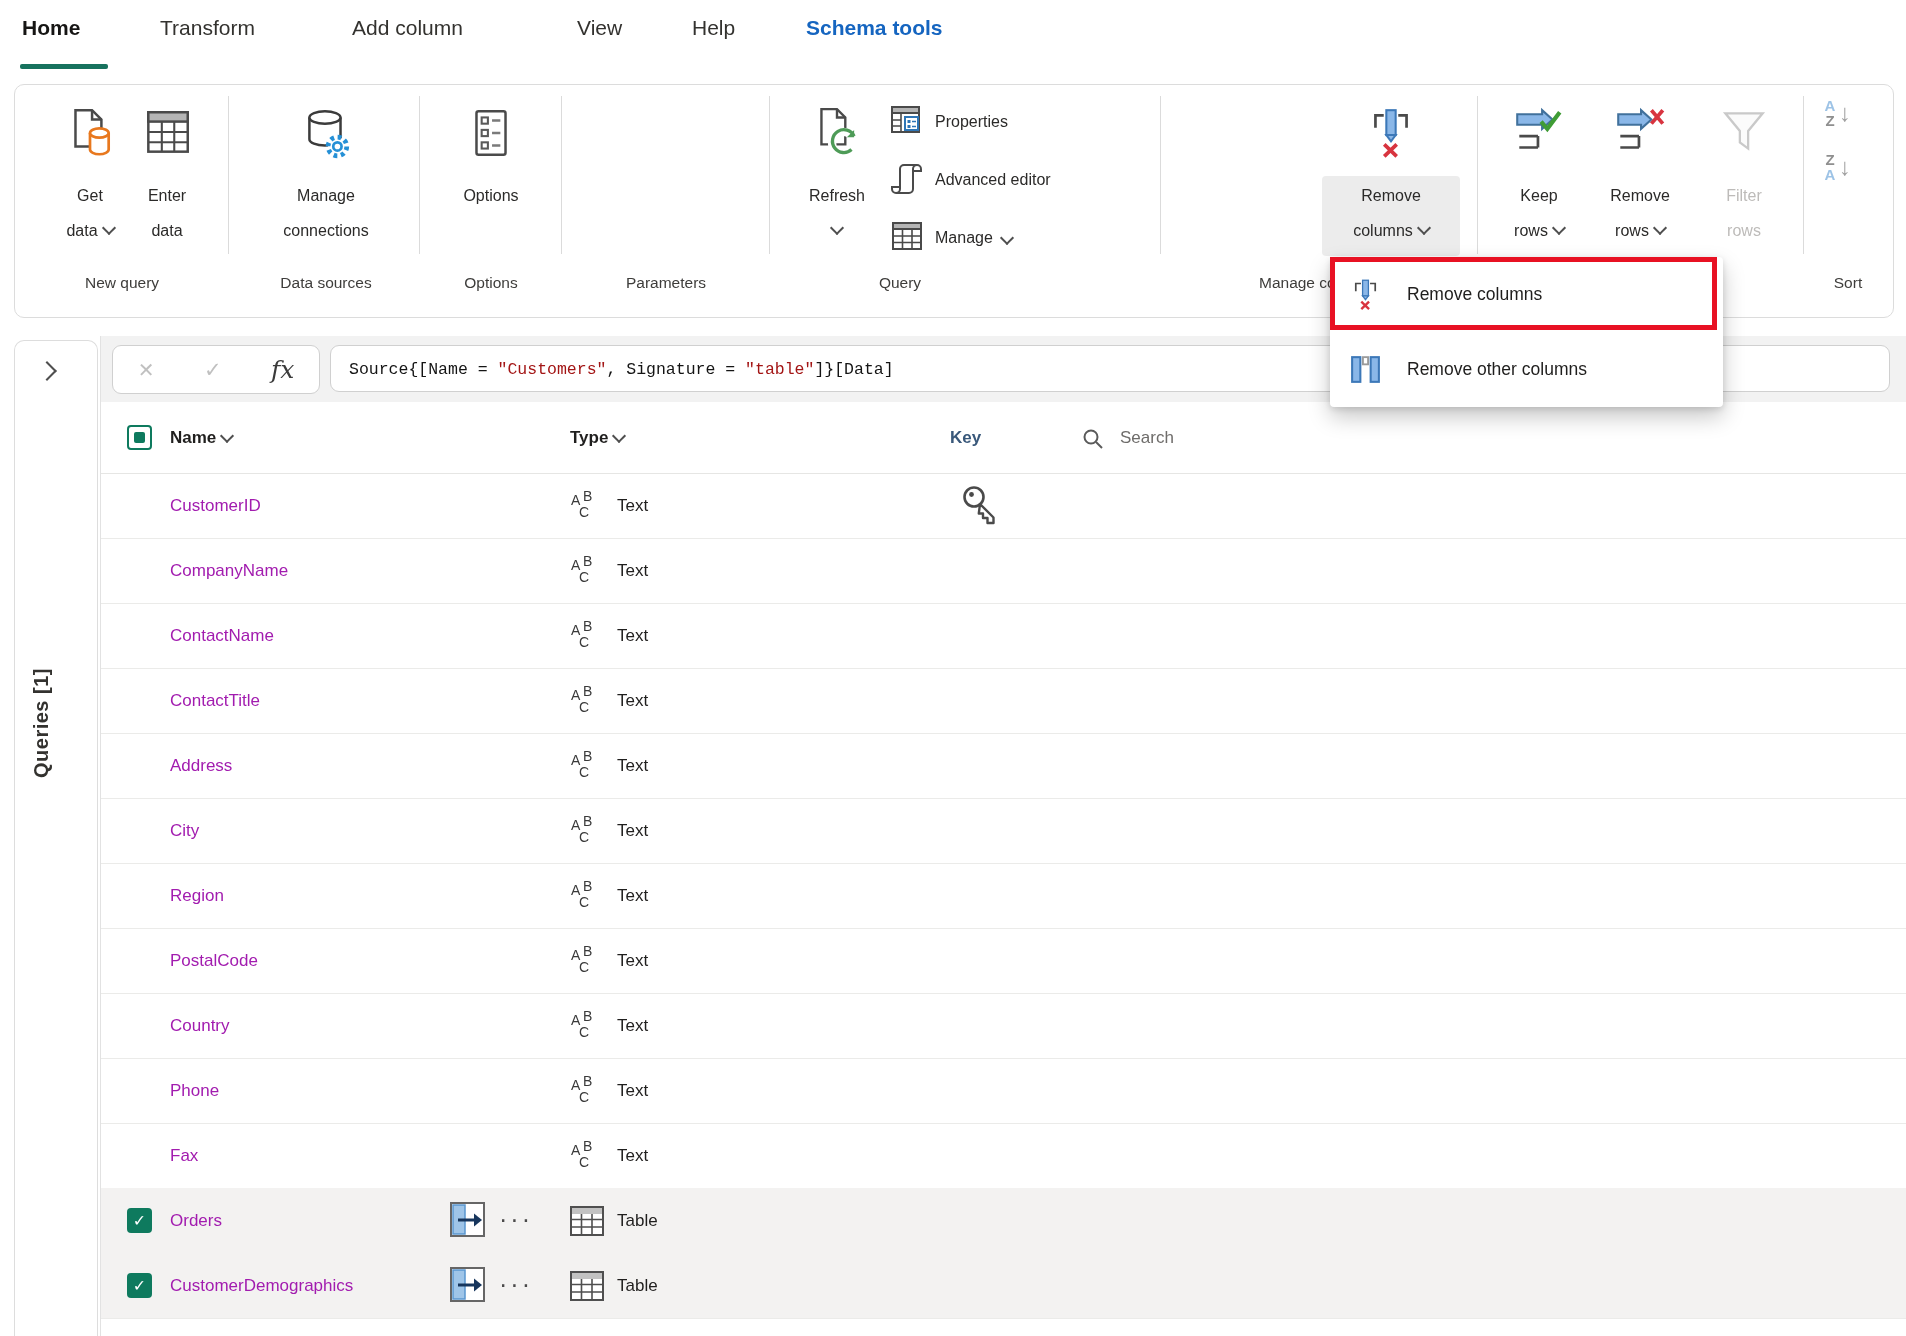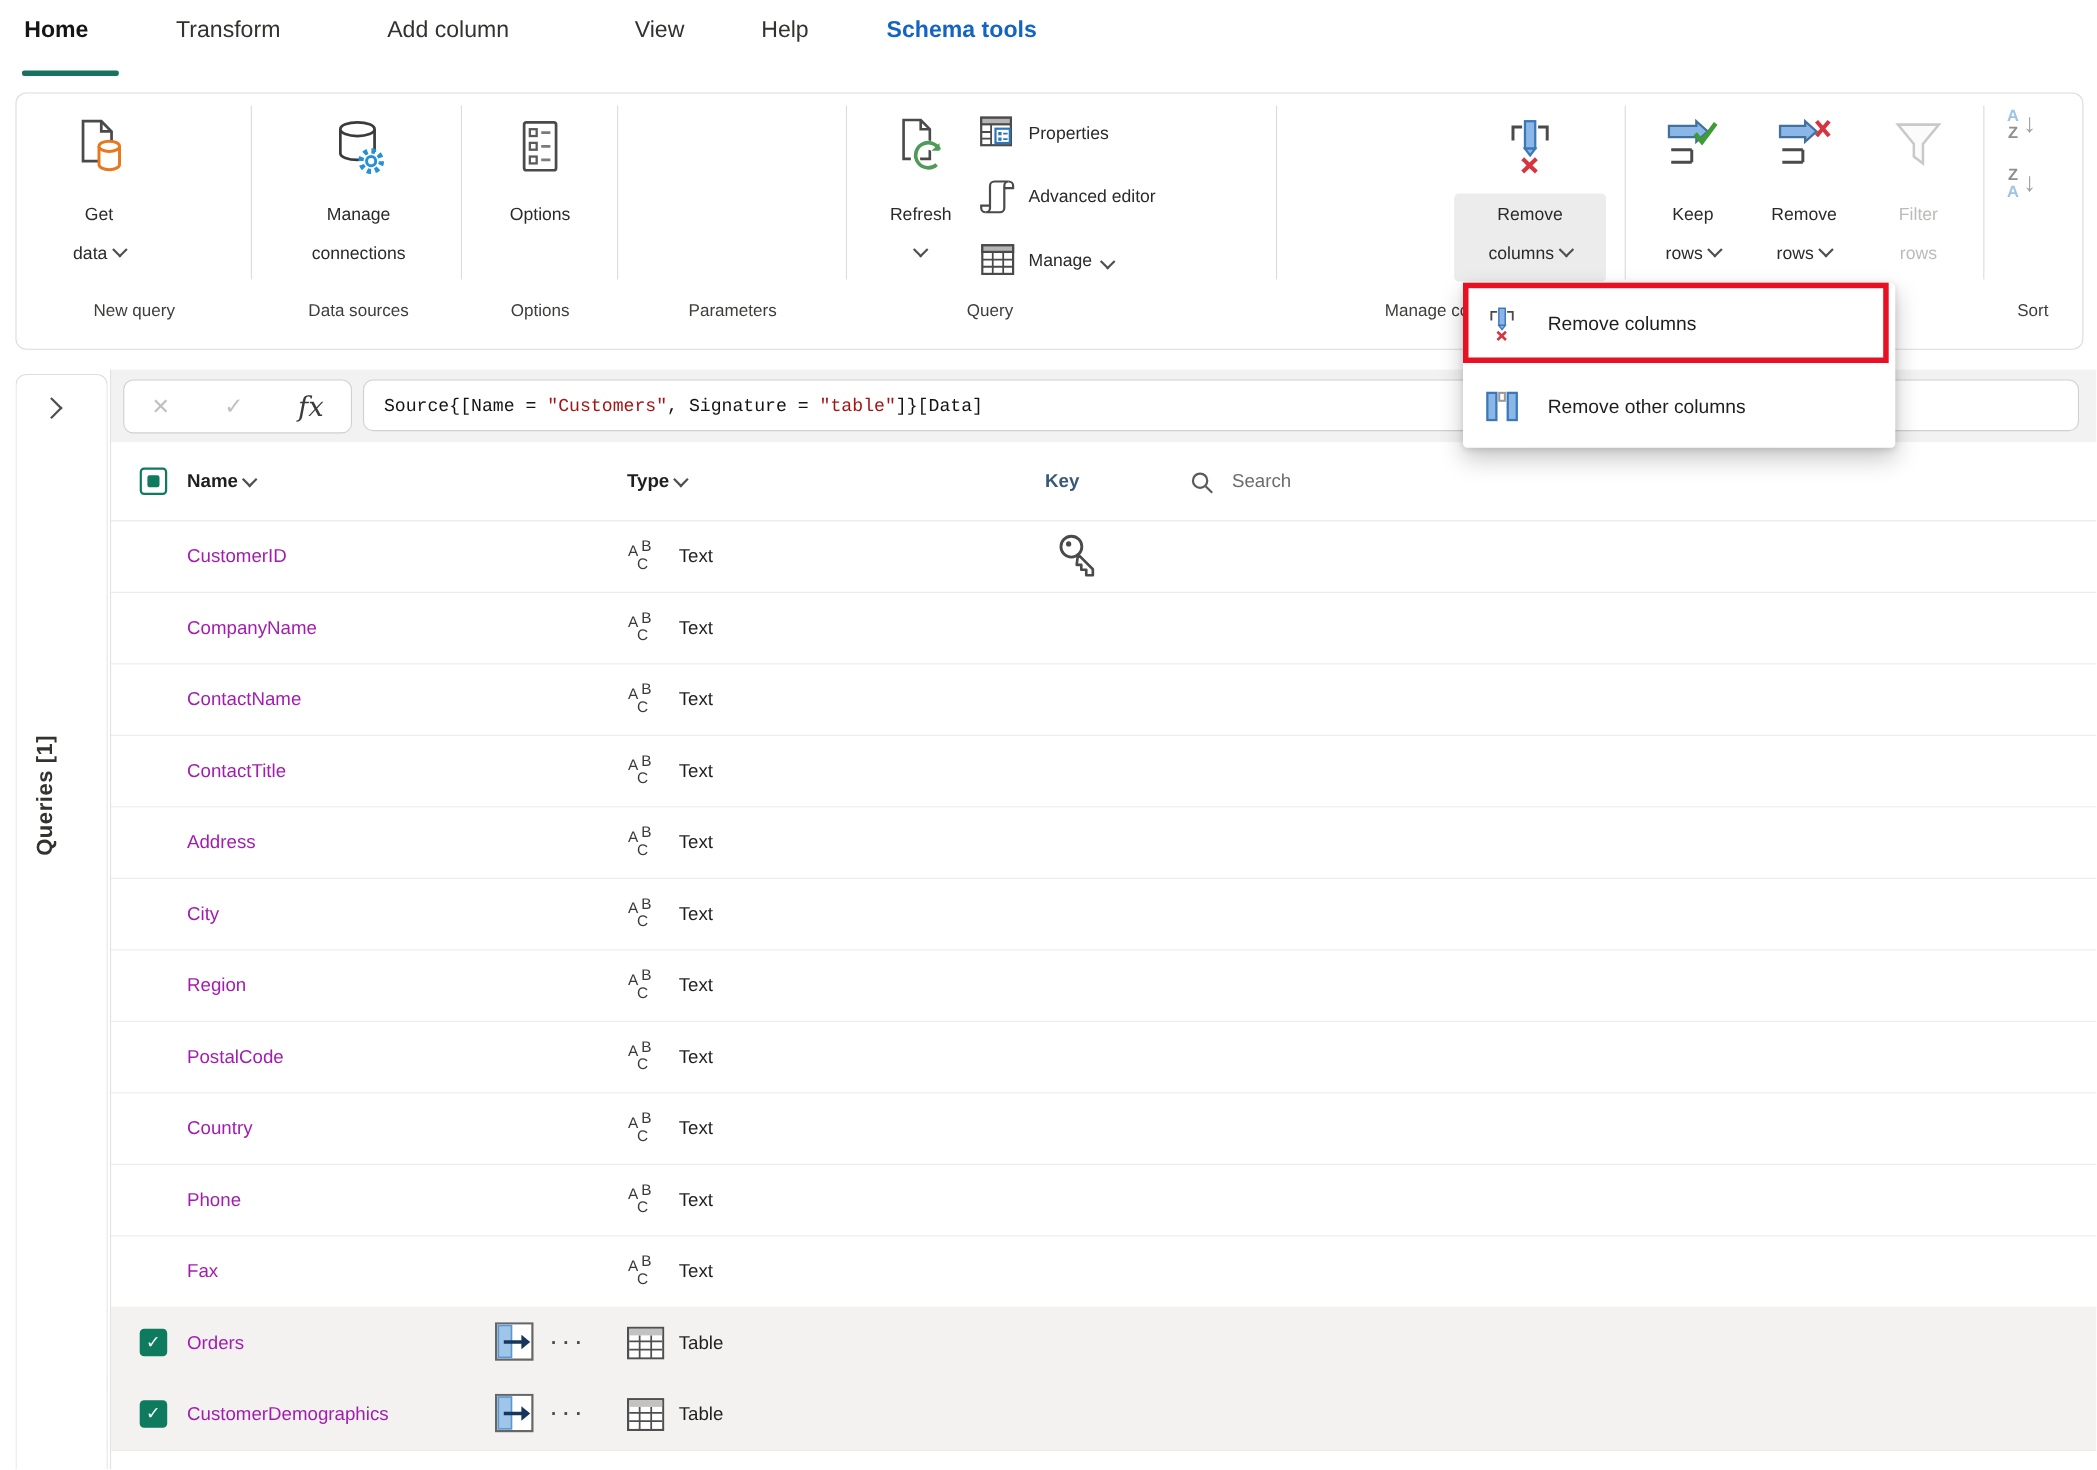--- a/index.html
+++ b/index.html
@@ -111,20 +111,31 @@
       <svg width="56" height="56" viewBox="0 0 54 54">
         <path d="M13 5 h16 l9 9 v26 h-25 z" fill="#fff" stroke="#4a4a4a" stroke-width="2.4"></path>
         <path d="M29 5 v9 h9" fill="none" stroke="#4a4a4a" stroke-width="2.4"></path>
         <path d="M27 27 v16 a9 4.5 0 0 0 18 0 v-16" fill="#fff" stroke="#e8781e" stroke-width="2.6"></path>
         <ellipse cx="36" cy="27" rx="9" ry="4.5" fill="#fff" stroke="#e8781e" stroke-width="2.6"></ellipse>
       </svg></span>
       </div>
     <div class="lbl" style="width:60px"><span>Get data</span><span class="chev"></span></div>
   </div>
 
+  <div class="rbtn" style="left:122px;width:90px">
+    <div class="icon-box">
+        <span>
+      <svg width="56" height="56" viewBox="0 0 54 54">
+        <rect x="9" y="7" width="38" height="38" fill="#fff" stroke="#4a4a4a" stroke-width="2.4"></rect>
+        <rect x="9" y="7" width="38" height="9" fill="#b5b5b5" stroke="#4a4a4a" stroke-width="2.4"></rect>
+        <path d="M9 26 h38 M9 36 h38 M22 16 v29 M34 16 v29" stroke="#4a4a4a" stroke-width="2" fill="none"></path>
+      </svg></span>
+      </div>
+    <div class="lbl" style="width:48px">Enter data</div>
+  </div>
 
   <div class="rbtn" style="left:246px;width:160px">
     <div class="icon-box">
         <span>
       <svg width="56" height="56" viewBox="0 0 54 54">
         <path d="M11 12 v21 a15 6 0 0 0 30 0 v-21" fill="#fff" stroke="#3b3b3b" stroke-width="2.4"></path>
         <ellipse cx="26" cy="12" rx="15" ry="6" fill="#fff" stroke="#3b3b3b" stroke-width="2.4"></ellipse>
         <circle cx="38" cy="40" r="9" fill="#fff" stroke="#2590d6" stroke-width="4.6" stroke-dasharray="3.6 3.46"></circle>
         <circle cx="38" cy="40" r="4" fill="#fff" stroke="#2590d6" stroke-width="2.6"></circle>
       </svg></span>

